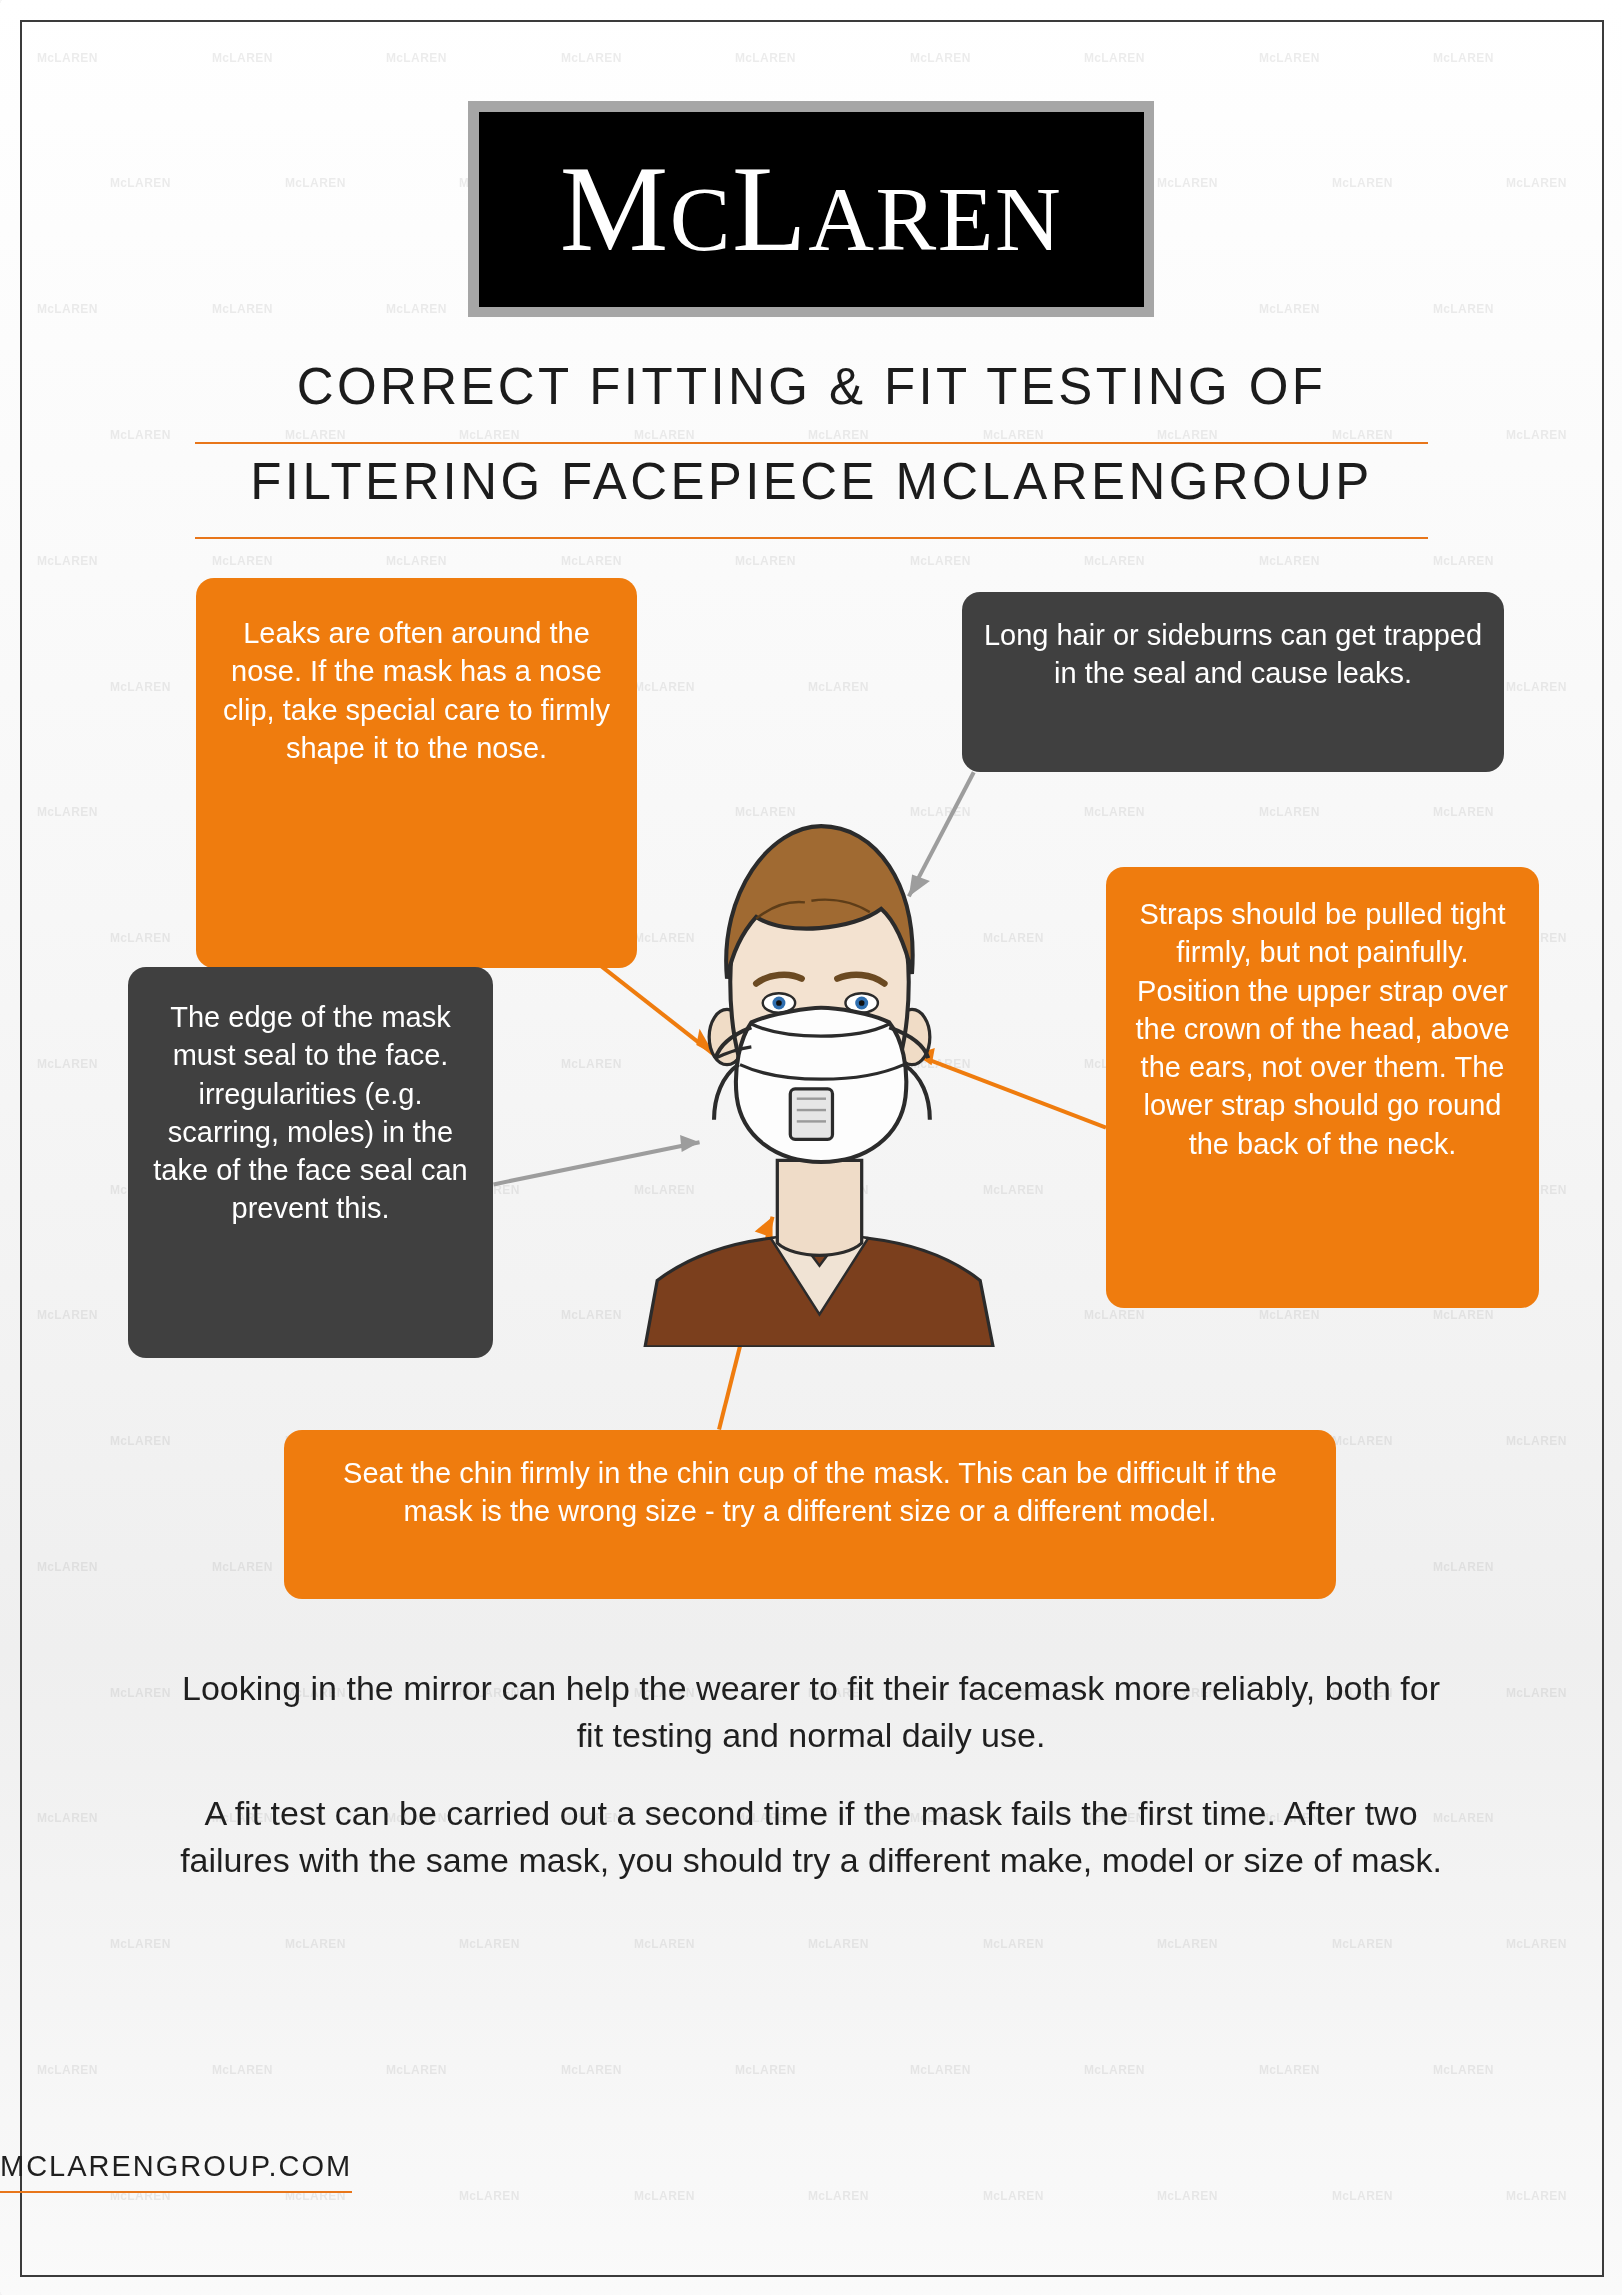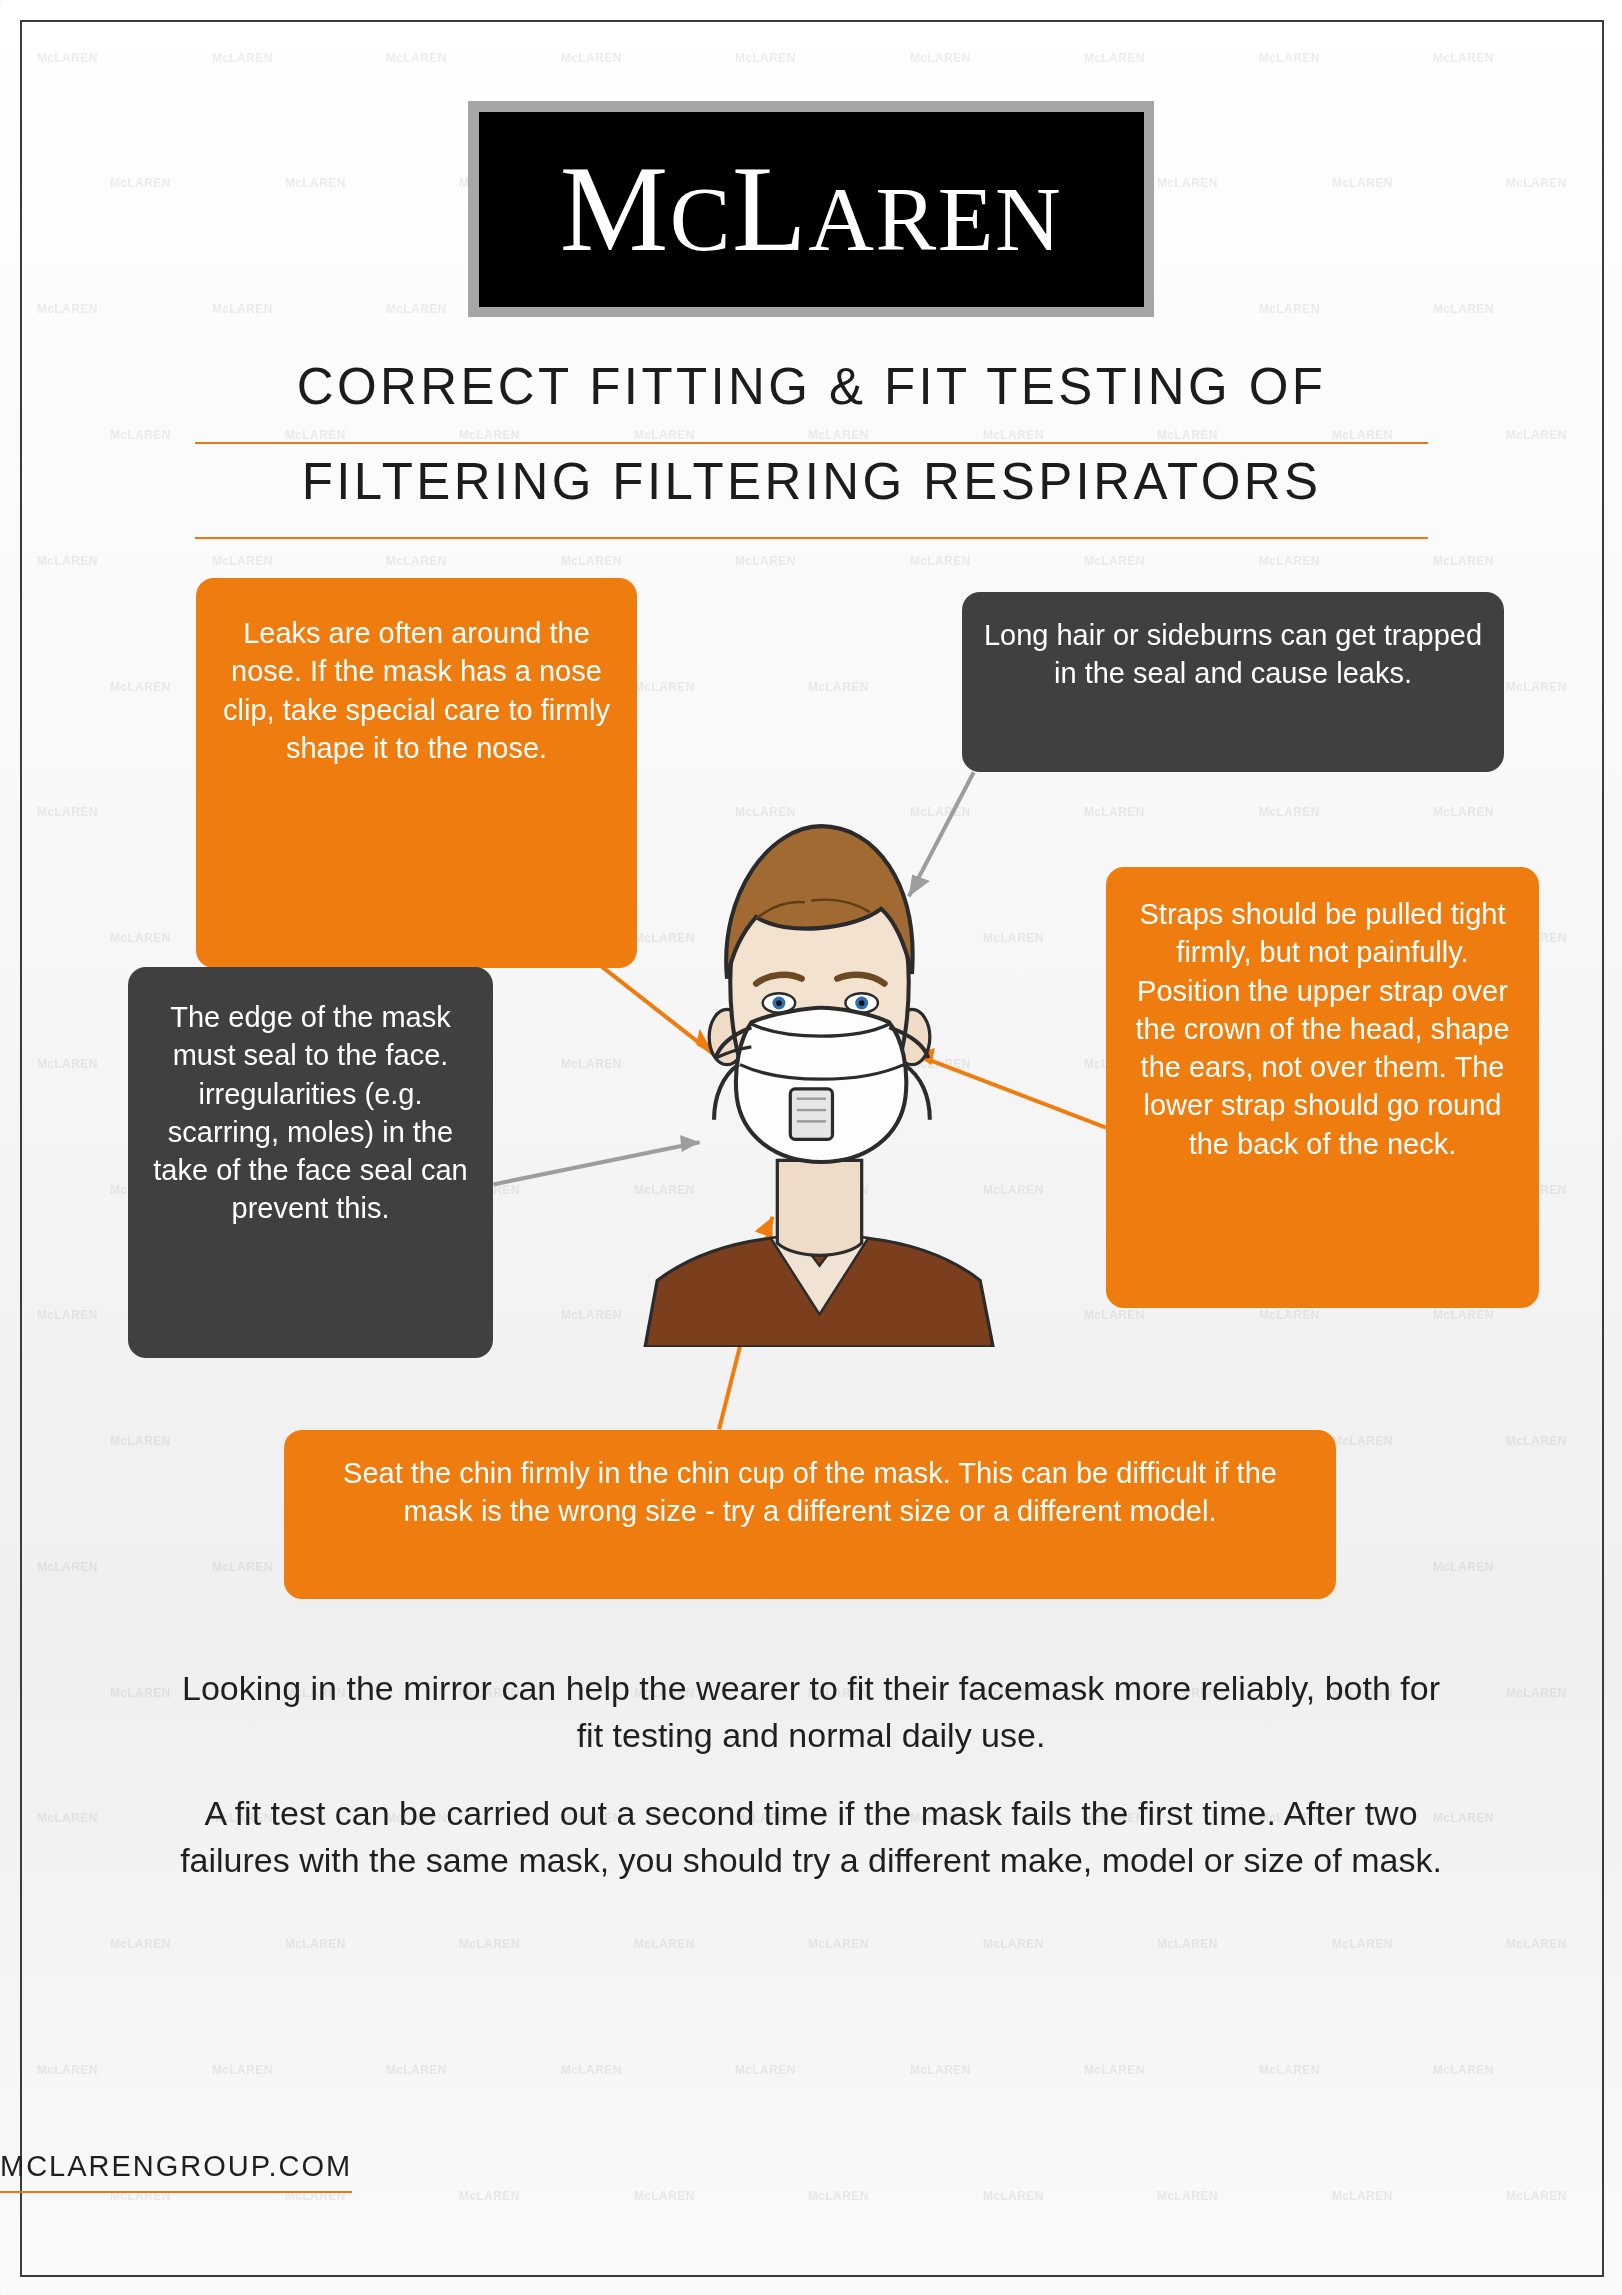--- a/index.html
+++ b/index.html
@@ -359,21 +359,21 @@
     <div class="logo-wrap">
       <div class="logo-inner">
         <span class="logo-text">
           <span class="big">M</span><span>c</span><span class="big">L</span><span>aren</span>
         </span>
       </div>
     </div>
 
     <div class="title-block">
       <div class="title-line">CORRECT FITTING &amp; FIT TESTING OF</div>
-      <div class="title-line">FILTERING FILTERING RESPIRATORS</div>
+      <div class="title-line">FILTERING FACEPIECE MCLARENGROUP</div>
     </div>
 
     <svg class="connectors" viewBox="0 0 2000 2829" xmlns="http://www.w3.org/2000/svg">
 
       <line x1="640" y1="1112" x2="880" y2="1300" stroke="#ef7c0e" stroke-width="5"></line>
       <polygon points="880,1300 858,1288 862,1268" fill="#ef7c0e"></polygon>
 
       <line x1="1200" y1="952" x2="1120" y2="1105" stroke="#9d9d9d" stroke-width="5"></line>
       <polygon points="1120,1105 1124,1078 1146,1086" fill="#9d9d9d"></polygon>
 
@@ -424,21 +424,21 @@
 
       <path d="M226 306 C200 316 186 330 182 344" fill="none" stroke="#2b2b2b" stroke-width="5"></path>
       <path d="M210 352 C190 366 180 392 180 420" fill="none" stroke="#2b2b2b" stroke-width="5"></path>
       <path d="M396 306 C424 316 440 330 444 344" fill="none" stroke="#2b2b2b" stroke-width="5"></path>
       <path d="M414 352 C436 366 446 392 446 420" fill="none" stroke="#2b2b2b" stroke-width="5"></path>
       <path d="M182 344 C198 336 212 332 226 330" fill="none" stroke="#2b2b2b" stroke-width="4"></path>
     </svg>
 
     <div class="callout orange" id="callout-nose">Leaks are often around the nose. If the mask has a nose clip, take special care to firmly shape it to the nose.</div>
     <div class="callout grey" id="callout-hair">Long hair or sideburns can get trapped in the seal and cause leaks.</div>
-    <div class="callout orange" id="callout-straps">Straps should be pulled tight firmly, but not painfully. Position the upper strap over the crown of the head, shape the ears, not over them. The lower strap should go round the back of the neck.</div>
+    <div class="callout orange" id="callout-straps">Straps should be pulled tight firmly, but not painfully. Position the upper strap over the crown of the head, above the ears, not over them. The lower strap should go round the back of the neck.</div>
     <div class="callout grey" id="callout-edge">The edge of the mask must seal to the face. irregularities (e.g. scarring, moles) in the take of the face seal can prevent this.</div>
     <div class="callout orange" id="callout-chin">Seat the chin firmly in the chin cup of the mask. This can be difficult if the mask is the wrong size - try a different size or a different model.</div>
 
     <div class="paragraphs">
       <div class="para">Looking in the mirror can help the wearer to fit their facemask more reliably, both for fit testing and normal daily use.</div>
       <div class="para">A fit test can be carried out a second time if the mask fails the first time. After two failures with the same mask, you should try a different make, model or size of mask.</div>
     </div>
 
     <div class="footer">
       <span class="footer-text">MCLARENGROUP.COM</span>

